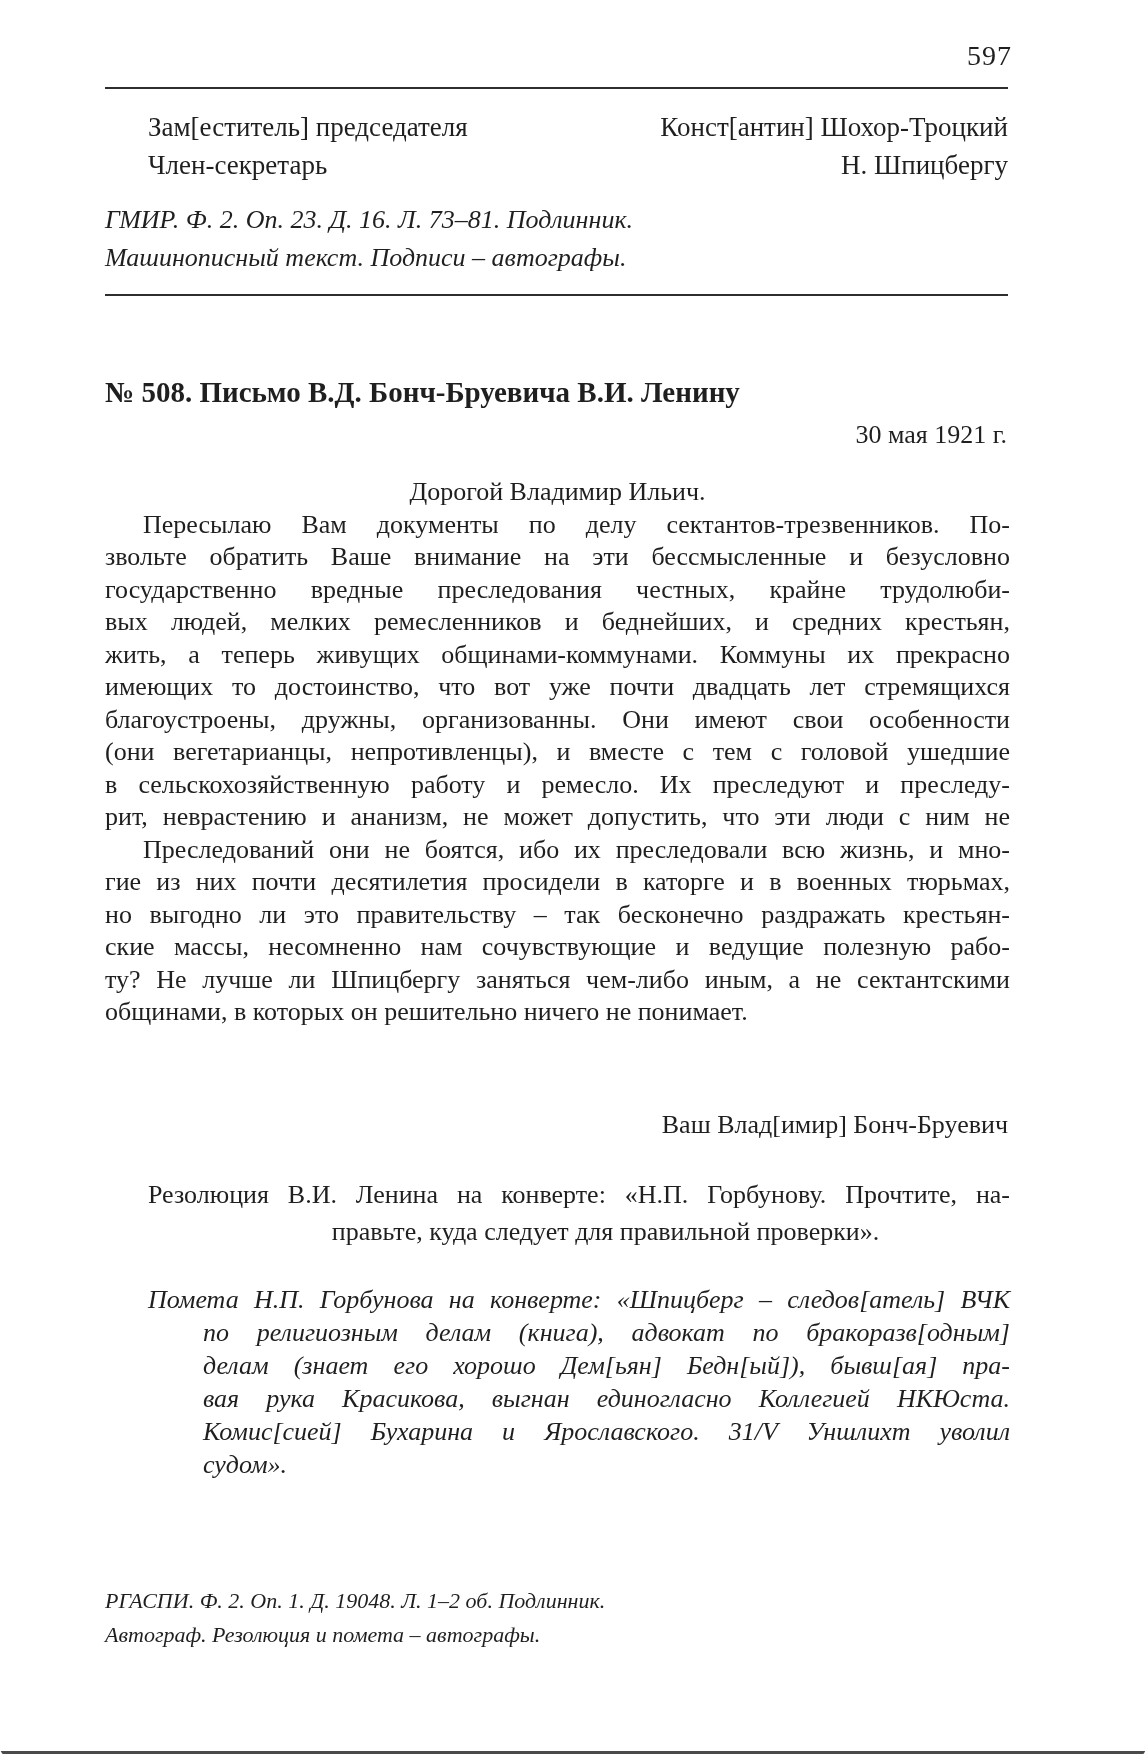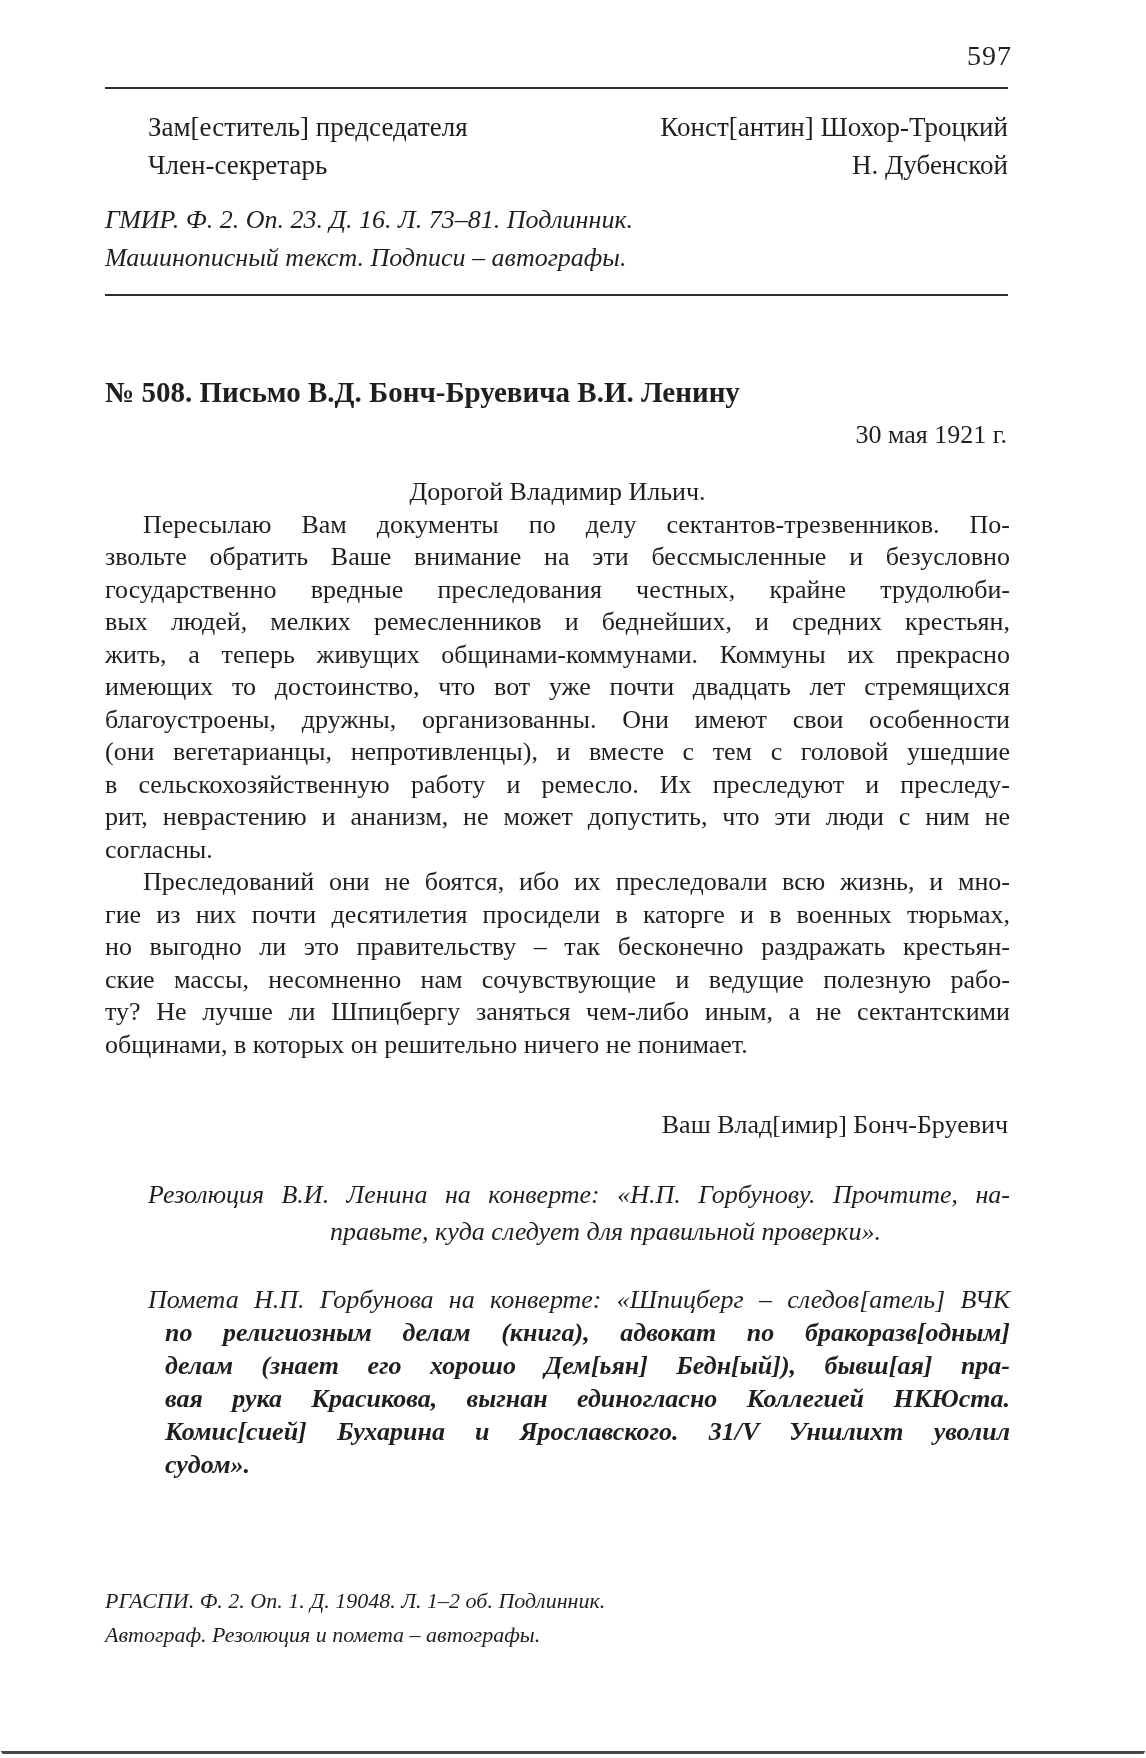--- a/index.html
+++ b/index.html
@@ -95,58 +95,57 @@
   .signature-line {
     top: 1110px;
     right: 138px;
     font-size: 26px;
   }
 
   .resolution {
     top: 1176px;
     left: 105px;
     width: 905px;
-    font-style: italic;
     font-size: 26px;
     line-height: 37px;
   }
   .resolution .res-first { text-indent: 43px; }
   .resolution .res-last {
     text-align: center;
     padding-left: 96px;
   }
 
   .pometa {
     top: 1283px;
     left: 105px;
     width: 905px;
     font-style: italic;
     font-size: 26px;
     line-height: 33px;
   }
   .pometa .p-first { text-indent: 43px; }
-  .pometa .p-cont  { margin-left: 60px; font-weight: bold; }
+  .pometa .p-cont  { margin-left: 98px; }
 </style>
 </head>
 <body>
 
 <div class="page">
 
   <div class="abs page-number">597</div>
 
   <div class="abs rule rule-top"></div>
 
   <div class="abs header-block">
     <div class="header-left">
       <div>Зам[еститель] председателя</div>
       <div>Член-секретарь</div>
     </div>
     <div class="header-right">
       <div>Конст[антин] Шохор-Троцкий</div>
-      <div>Н. Дубенской</div>
+      <div>Н. Шпицбергу</div>
     </div>
   </div>
 
   <div class="abs source-1">
     <div>ГМИР. Ф. 2. Оп. 23. Д. 16. Л. 73–81. Подлинник.</div>
     <div>Машинописный текст. Подписи – автографы.</div>
   </div>
 
   <div class="abs rule rule-mid"></div>
 
@@ -161,21 +160,20 @@
       <div class="jline indent">Пересылаю Вам документы по делу сектантов-трезвенников. По-</div>
       <div class="jline">звольте обратить Ваше внимание на эти бессмысленные и безусловно</div>
       <div class="jline">государственно вредные преследования честных, крайне трудолюби-</div>
       <div class="jline">вых людей, мелких ремесленников и беднейших, и средних крестьян,</div>
       <div class="jline">жить, а теперь живущих общинами-коммунами. Коммуны их прекрасно</div>
       <div class="jline">имеющих то достоинство, что вот уже почти двадцать лет стремящихся</div>
       <div class="jline">благоустроены, дружны, организованны. Они имеют свои особенности</div>
       <div class="jline">(они вегетарианцы, непротивленцы), и вместе с тем с головой ушедшие</div>
       <div class="jline">в сельскохозяйственную работу и ремесло. Их преследуют и преследу-</div>
       <div class="jline">рит, неврастению и ананизм, не может допустить, что эти люди с ним не</div>
-      <div>согласны.</div>
     </div>
 
     <div>
       <div class="jline indent">Преследований они не боятся, ибо их преследовали всю жизнь, и мно-</div>
       <div class="jline">гие из них почти десятилетия просидели в каторге и в военных тюрьмах,</div>
       <div class="jline">но выгодно ли это правительству – так бесконечно раздражать крестьян-</div>
       <div class="jline">ские массы, несомненно нам сочувствующие и ведущие полезную рабо-</div>
       <div class="jline">ту? Не лучше ли Шпицбергу заняться чем-либо иным, а не сектантскими</div>
       <div>общинами, в которых он решительно ничего не понимает.</div>
     </div>

